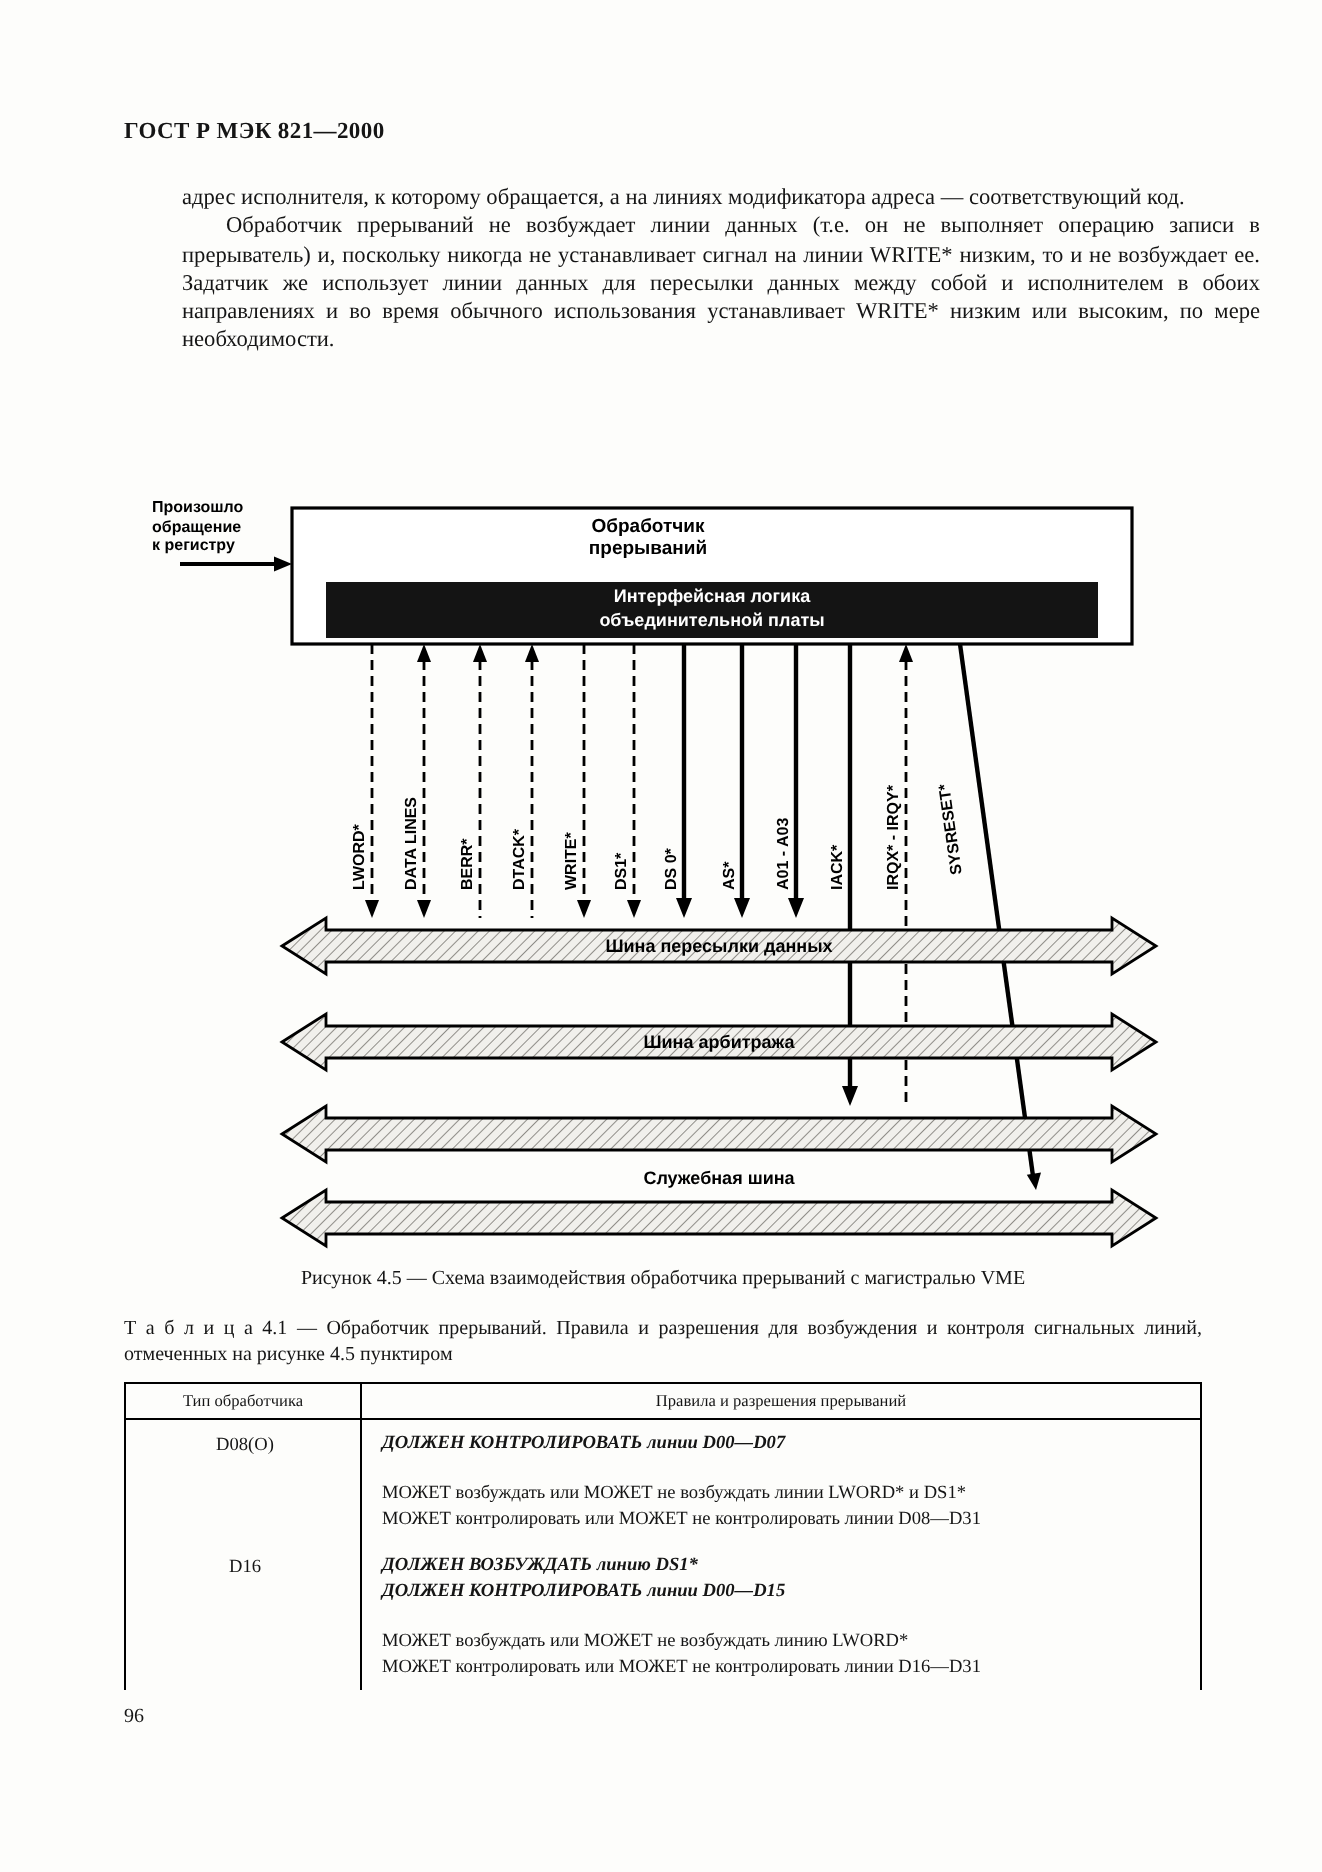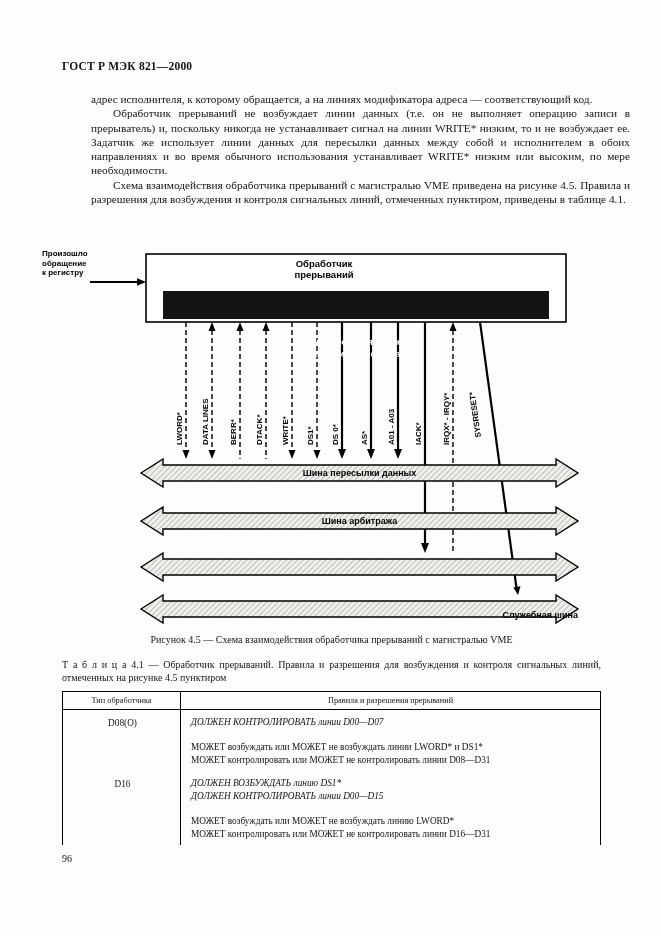--- a/index.html
+++ b/index.html
@@ -10,23 +10,23 @@
   }
   .doc-header { position:absolute; left:62px; top:60px; font-weight:bold; font-size:11.5px; letter-spacing:.2px; }
   .body-text { position:absolute; left:62px; top:92px; width:539px; font-size:11.3px; line-height:14.3px; text-align:justify;margin-left:29px; }
   .para { text-indent:22px; }
   .para.first { text-indent:0; }
 
   .figure { position:absolute; left:0; top:246px; width:661px; height:386px; }
   .figure svg { position:absolute; left:0; top:0; display:block; }
 
   .fig-label { position:absolute; font-family:"Liberation Sans", sans-serif; font-weight:bold; color:#000; }
-  .trigger-note { left:42px; top:3px; width:88px; font-size:8px; line-height:9.5px; white-space:pre-line; }
+  .trigger-note { left:76px; top:3px; width:88px; font-size:8px; line-height:9.5px; white-space:pre-line; }
   .handler-label { left:146px; top:12px; width:344px; text-align:center; font-size:9.5px; line-height:11px; white-space:pre-line;padding-left:12px; }
-  .logic-label { left:163px; top:47px; width:386px; text-align:center; font-size:9px; line-height:11.5px; color:#fff; white-space:pre-line;margin-top:44px; }
+  .logic-label { left:163px; top:47px; width:386px; text-align:center; font-size:9px; line-height:11.5px; color:#fff; white-space:pre-line; }
   .bus-label { left:141px; width:437px; text-align:center; font-size:9px; }
   .sig-label { font-size:8px; line-height:9px; white-space:nowrap; transform-origin:0 0; transform:rotate(-90deg); }
   .sig-label.sysreset { transform:rotate(-98deg); }
 
   .s-dash { stroke:#000; stroke-width:1.4; stroke-dasharray:5 3; fill:none; }
   .s-solid { stroke:#000; stroke-width:2.2; fill:none; }
   .head { fill:#000; stroke:none; }
 
   .fig-caption { position:absolute; left:62px; top:634px; width:539px; text-align:center; font-size:10px; }
   .tbl-caption { position:absolute; left:62px; top:659px; width:539px; font-size:10px; line-height:12.5px; text-align:justify; }
@@ -35,37 +35,36 @@
     position:absolute; left:62px; top:691px; width:539px;
     border-collapse:collapse; font-size:9.3px;
     border-top:1.3px solid #000; border-left:1.3px solid #000; border-right:1.3px solid #000;
   }
   .rules-table th {
     border-bottom:1px solid #000; font-weight:normal; font-size:8.3px; padding:4px 2px; text-align:center;
   }
   .rules-table th.col-type, .rules-table td.type-cell { border-right:1px solid #000; width:118px; }
   .rules-table td { vertical-align:top; padding:6px 8px 4px 10px; }
   .type-cell { text-align:center; padding-top:8px !important; }
-  .must-line { font-weight:normal; font-style:italic; line-height:13px; }
+  .must-line { font-weight:bold; font-style:italic; line-height:13px; }
   .may-line { line-height:13px; }
   .line-gap { height:12px; }
 
   .page-number { position:absolute; left:62px; top:853px; font-size:10px; }
 </style>
 </head>
 <body>
 
 <div class="page">
 
   <div class="doc-header">ГОСТ Р МЭК 821—2000</div>
 
   <div class="body-text">
     <p class="para first">адрес исполнителя, к которому обращается, а на линиях модификатора адреса — соответствующий код.</p>
     <p class="para">Обработчик прерываний не возбуждает линии данных (т.е. он не выполняет операцию записи в прерыватель) и, поскольку никогда не устанавливает сигнал на линии WRITE* низким, то и не возбуждает ее. Задатчик же использует линии данных для пересылки данных между собой и исполнителем в обоих направлениях и во время обычного использования устанавливает WRITE* низким или высоким, по мере необходимости.</p>
-    <p class="para">Схема взаимодействия обработчика прерываний с магистралью VME приведена на рисунке 4.5. Правила и разрешения для возбуждения и контроля сигнальных линий, отмеченных пунктиром, приведены в таблице 4.1.</p>
   </div>
 
   <div class="figure">
     <svg width="661" height="386" viewBox="0 0 661 386">
       <defs>
         <pattern id="busHatch" width="4" height="4" patternUnits="userSpaceOnUse" patternTransform="rotate(45)">
           <rect width="4" height="4" fill="#f1f0ec"></rect>
           <line x1="0" y1="0" x2="0" y2="4" stroke="#8f8d88" stroke-width="1"></line>
         </pattern>
       </defs>
@@ -134,21 +133,21 @@
     <div class="fig-label sig-label" style="left:306px; top:199px;">DS1*</div>
     <div class="fig-label sig-label" style="left:331px; top:199px;">DS 0*</div>
     <div class="fig-label sig-label" style="left:360px; top:199px;">AS*</div>
     <div class="fig-label sig-label" style="left:387px; top:199px;">A01 - A03</div>
     <div class="fig-label sig-label" style="left:414px; top:199px;">IACK*</div>
     <div class="fig-label sig-label" style="left:442px; top:199px;">IRQX* - IRQY*</div>
     <div class="fig-label sig-label sysreset" style="left:474px; top:192px;">SYSRESET*</div>
 
     <div class="fig-label bus-label" style="top:222px;">Шина пересылки данных</div>
     <div class="fig-label bus-label" style="top:270px;">Шина арбитража</div>
-    <div class="fig-label bus-label" style="top:364px;text-align:right;">Служебная шина</div>
+    <div class="fig-label bus-label" style="top:338px;">Служебная шина</div>
   </div>
 
   <div class="fig-caption">Рисунок 4.5 — Схема взаимодействия обработчика прерываний с магистралью VME</div>
 
   <div class="tbl-caption">Т а б л и ц а  4.1 — Обработчик прерываний. Правила и разрешения для возбуждения и контроля сигнальных линий, отмеченных на рисунке 4.5 пунктиром</div>
 
   <table class="rules-table">
     <thead>
       <tr>
         <th class="col-type">Тип обработчика</th>

